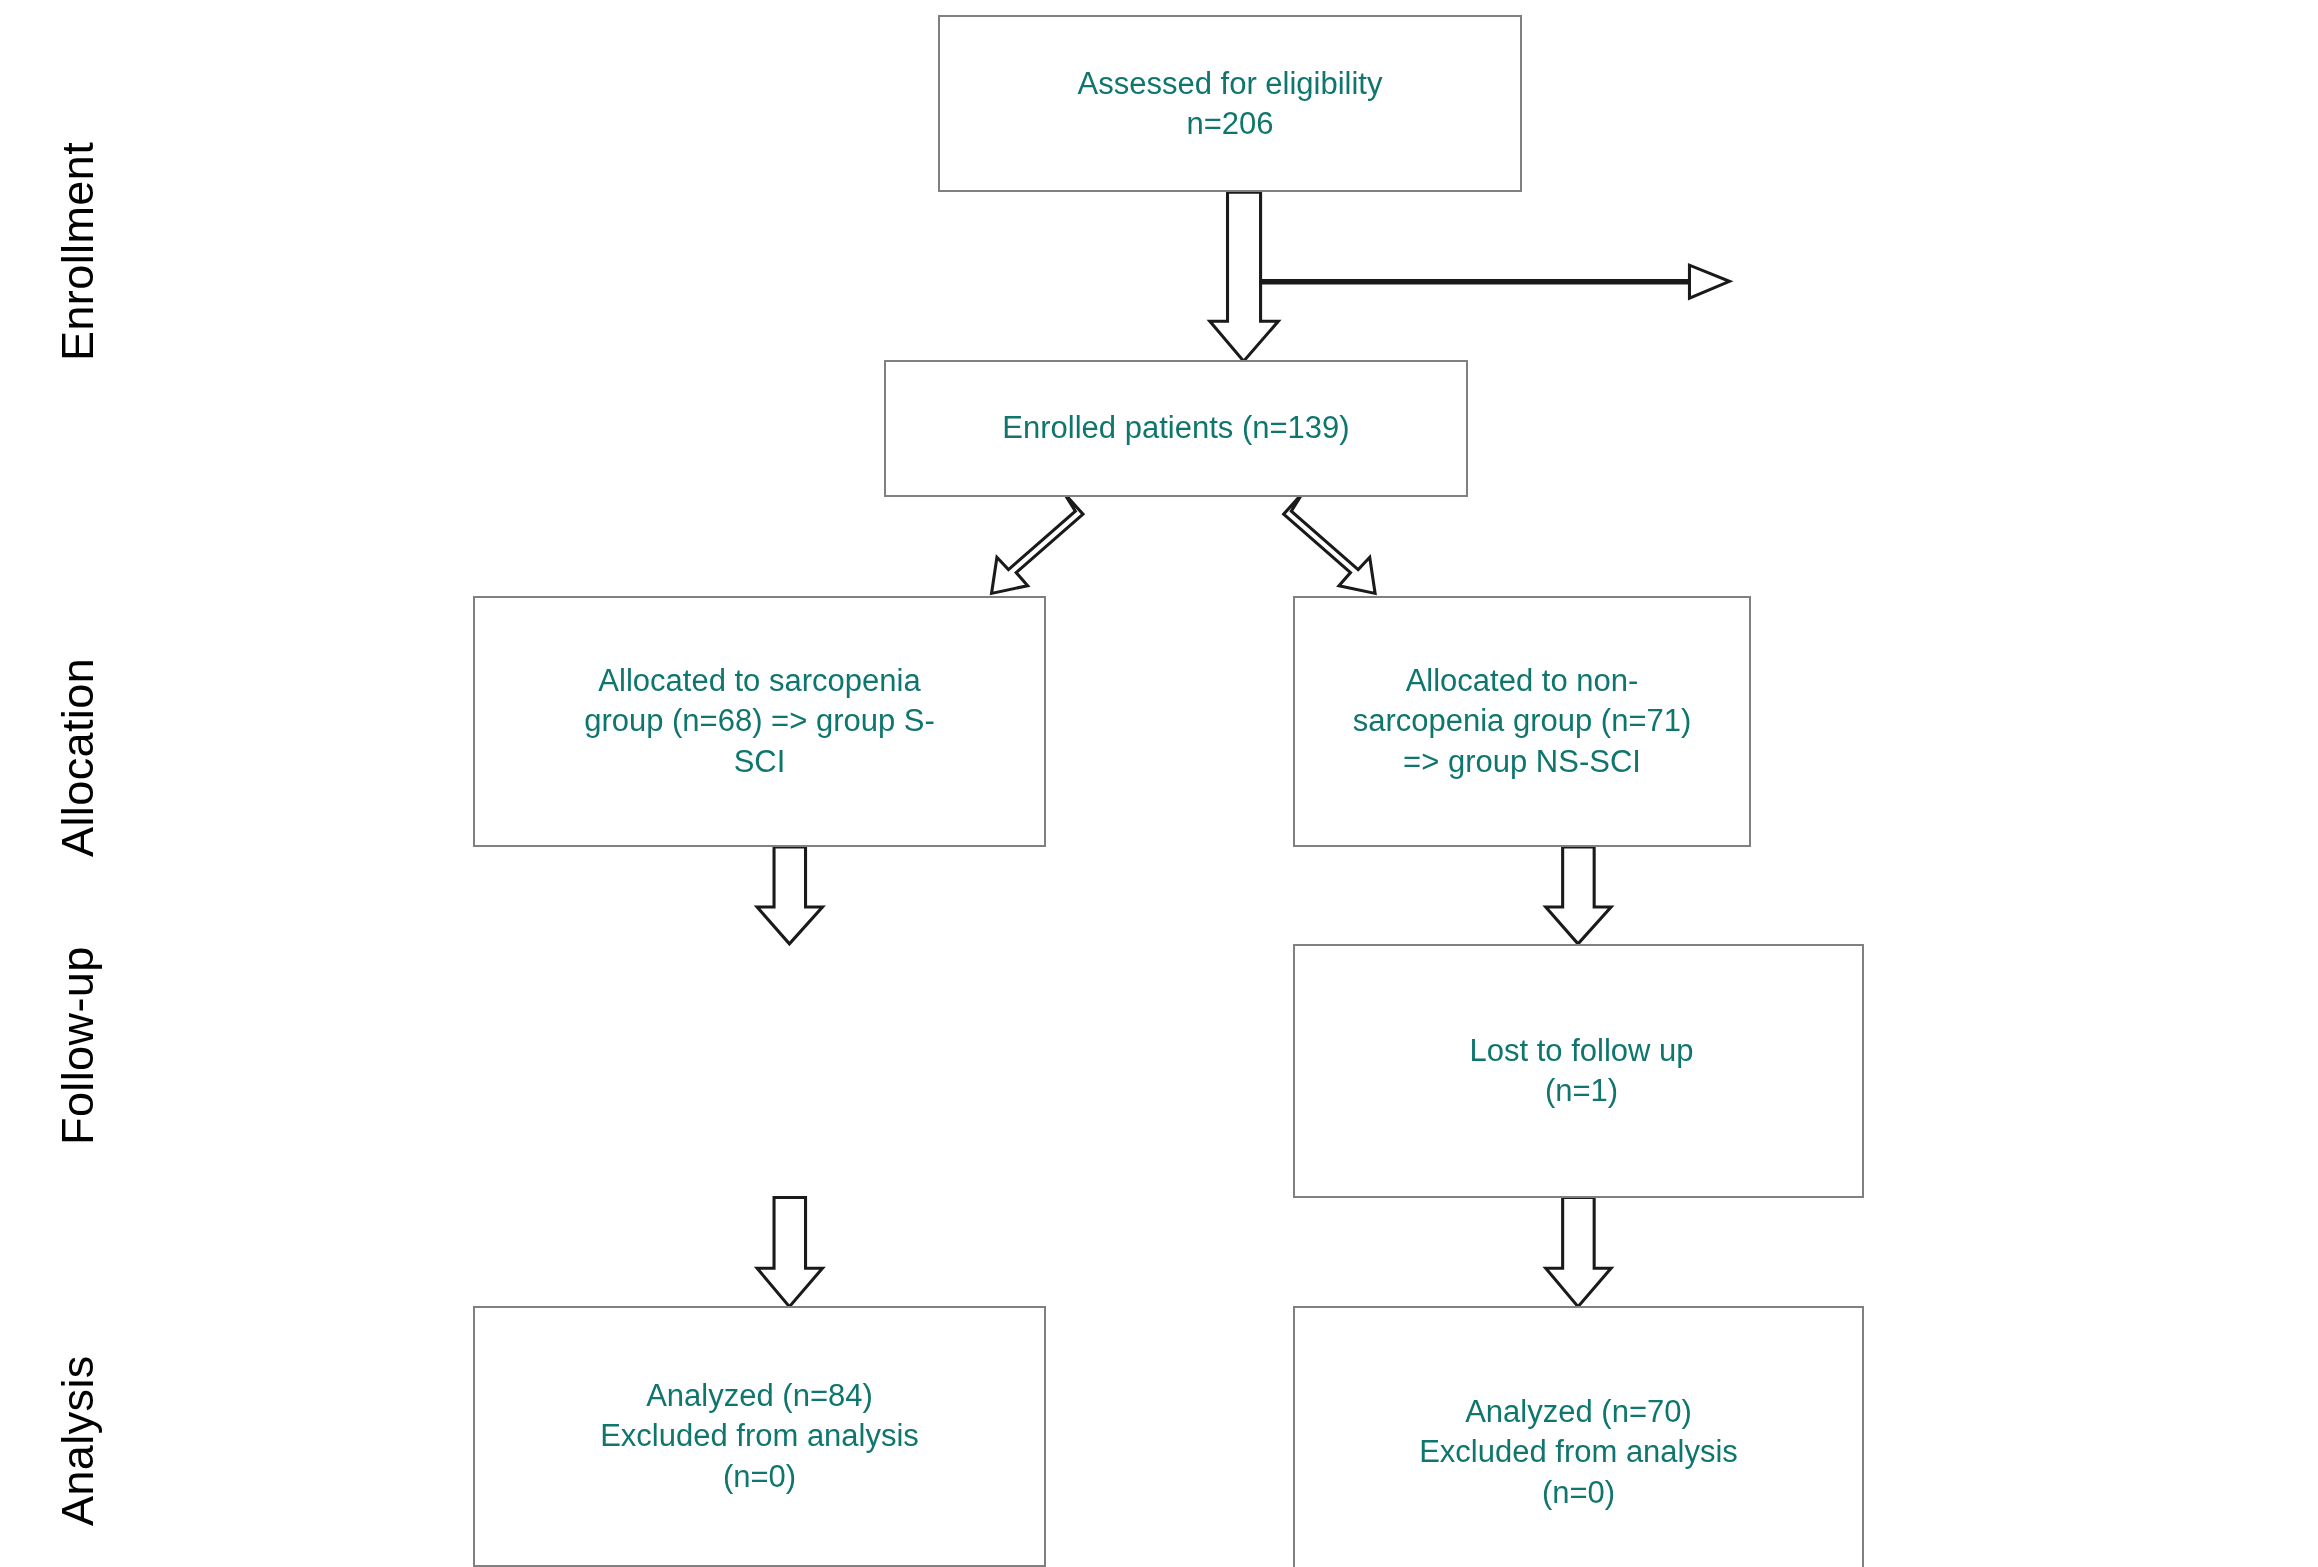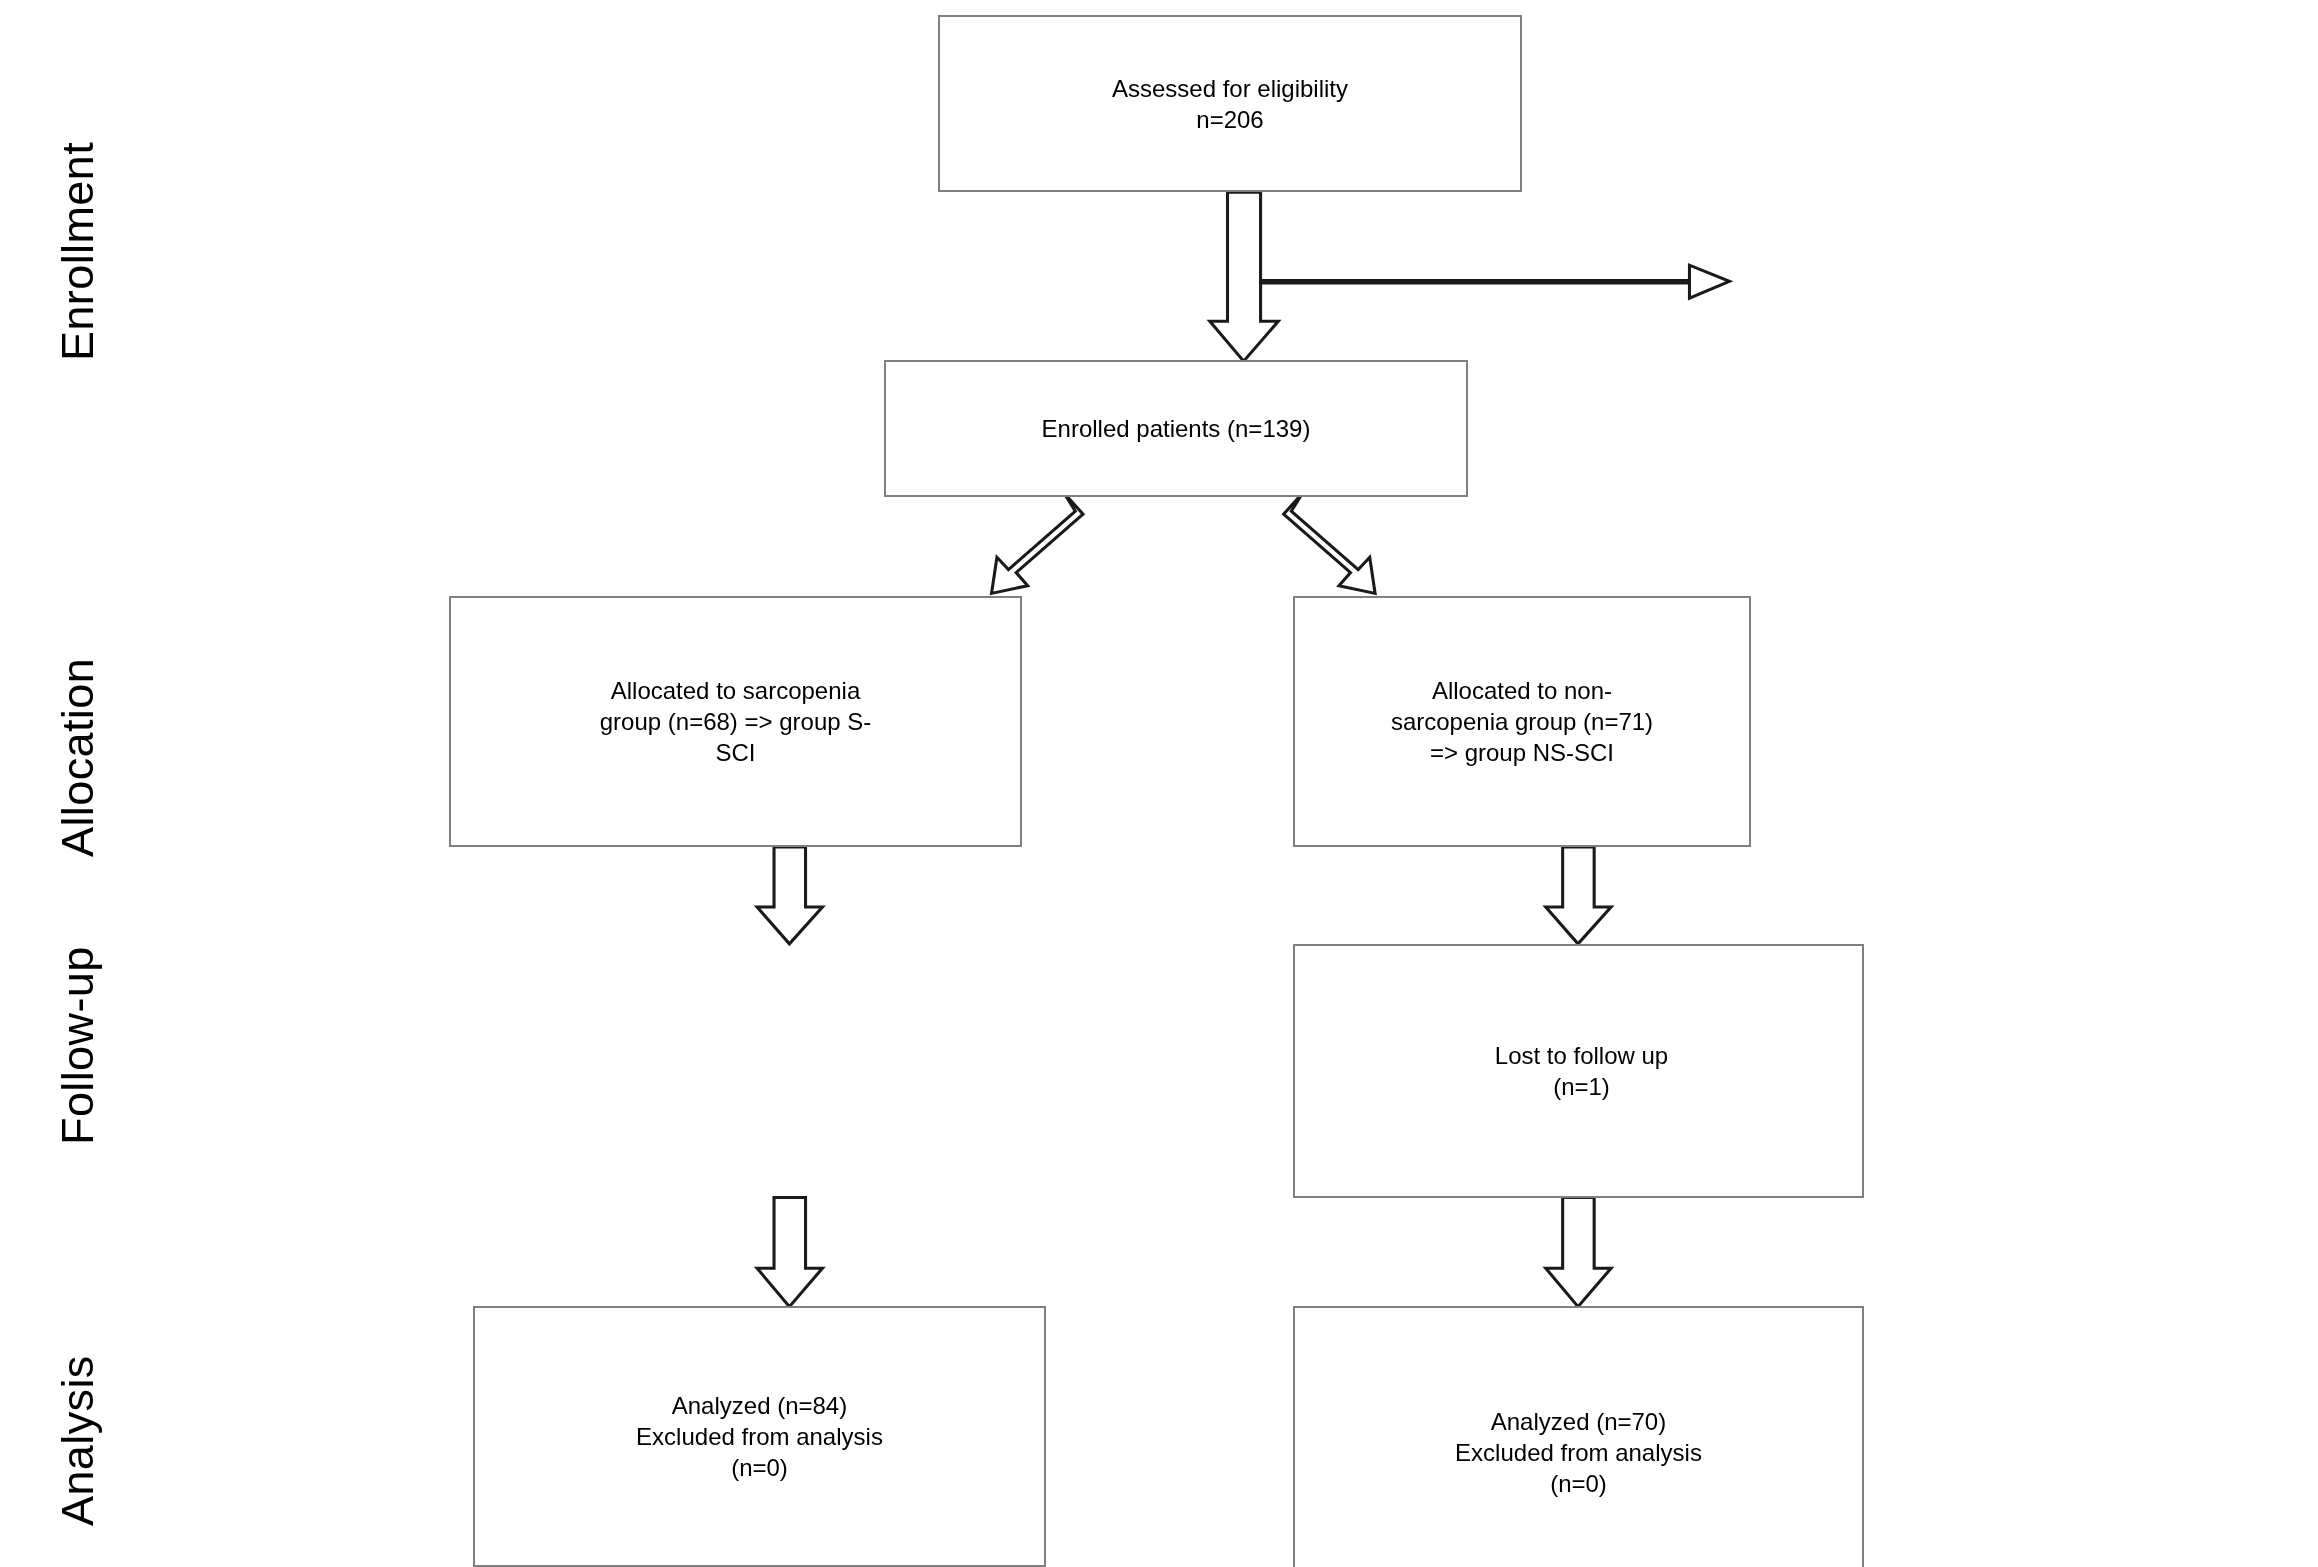--- a/index.html
+++ b/index.html
@@ -34,22 +34,22 @@
   
   .flow-box {
     position: absolute;
     box-sizing: border-box;
     background: #ffffff;
     border: 2.3px solid #808080;
     display: flex;
     align-items: center;
     justify-content: center;
     text-align: center;
-    color: #000000;
-    font-size: 24px;
+    color: #0f766e;
+    font-size: 31px;
     line-height: 1.30;
     padding: 4.6px 14px;
     white-space: pre-line;
   }
 
   
   #arrows {
     position: absolute;
     left: 0;
     top: 0;
@@ -95,21 +95,21 @@
 
     <polygon class="arrow-shape" points="2033,1558 2074,1558 2074,1650 2096,1650 2053,1700 2011,1650 2033,1650"></polygon>
   </svg>
 
   <div class="flow-box" style="left:938px; top:15.4px; width:584px; height:177px;">Assessed for eligibility
 n=206</div>
 
 
   <div class="flow-box" style="left:884px; top:360px; width:584px; height:137px;">Enrolled patients (n=139)</div>
 
-  <div class="flow-box" style="left:449px; top:596px; width:573px; height:251px;">Allocated to sarcopenia
+  <div class="flow-box" style="left:473px; top:596px; width:573px; height:251px;">Allocated to sarcopenia
 group (n=68) =&gt; group S-
 SCI</div>
 
   <div class="flow-box" style="left:1293px; top:596px; width:458px; height:251px;">Allocated to non-
 sarcopenia group (n=71)
 =&gt; group NS-SCI</div>
 
 
   <div class="flow-box" style="left:1293px; top:944px; width:571px; height:254px;padding-left:20px;">Lost to follow up
 (n=1)</div>

